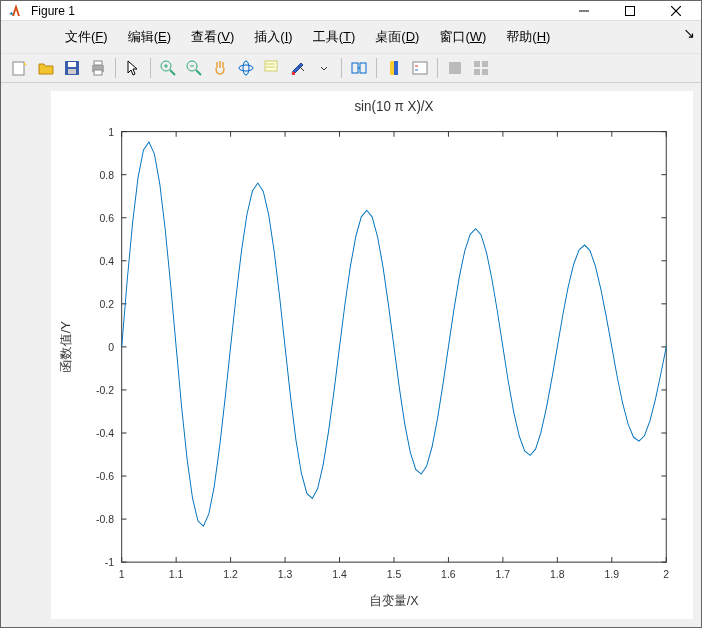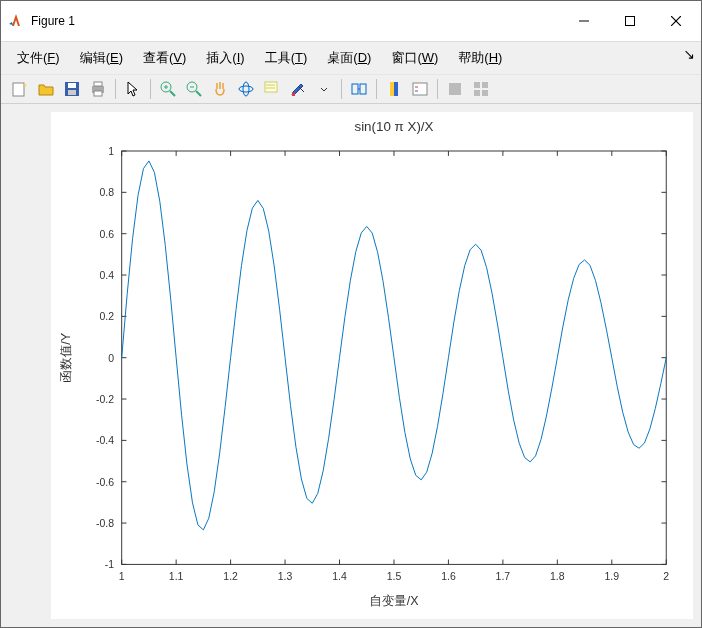--- a/index.html
+++ b/index.html
@@ -1,23 +1,23 @@
 <!DOCTYPE html>
 <html><head>
 <meta charset="utf-8">
 <style>
 * { margin: 0; padding: 0; box-sizing: border-box; }
 body { font-family: "Microsoft YaHei", "SimSun", Arial, sans-serif; font-size: 12px; background: #fff; }
 .window { width: 702px; height: 628px; border: 1px solid #666; display: flex; flex-direction: column; background: #f0f0f0; }
-.titlebar { height: 41px; background: #fff; display: flex; align-items: center; padding: 0 2px; border-bottom: 1px solid #ddd; }
+.titlebar { height: 20px; background: #fff; display: flex; align-items: center; padding: 0 2px; border-bottom: 1px solid #ddd; }
 .titlebar .icon { width: 18px; height: 18px; margin: 0 6px 0 4px; }
 .titlebar .title { flex: 1; font-size: 12px; color: #000; }
 .titlebar .winbtn { width: 46px; height: 30px; display: flex; align-items: center; justify-content: center; cursor: default; }
 .titlebar .winbtn svg { width: 10px; height: 10px; }
-.menubar { height: 26px; background: #f0f0f0; display: flex; align-items: center; padding: 16px 6px; font-size: 13px; position: relative; }
+.menubar { height: 26px; background: #f0f0f0; display: flex; align-items: center; padding: 16px 6px; font-size: 13px; position: relative; margin-left: 48px; }
 .menubar .menu { padding: 3px 10px; cursor: default; }
 .menubar .menu .hot { text-decoration: underline; }
 .menubar .dock { position: absolute; right: 6px; top: 4px; font-size: 14px; }
 .toolbar { height: 30px; background: #f0f0f0; border-top: 1px solid #e5e5e5; border-bottom: 1px solid #d0d0d0; display: flex; align-items: center; padding: 0 6px; gap: 0; }
 .toolbar .tb { width: 24px; height: 24px; margin: 0 1px; display: flex; align-items: center; justify-content: center; cursor: default; }
 .toolbar .sep { width: 1px; height: 20px; background: #c0c0c0; margin: 0 4px; }
 .figure-area { flex: 1; background: #f0f0f0; padding: 8px; display: flex; margin-left: 42px; }
 .axes-container { flex: 1; background: #fff; position: relative; }
 svg.plot { width: 100%; height: 100%; display: block; }
 .chart-title { font-size: 14px; fill: #333; text-anchor: middle; }

